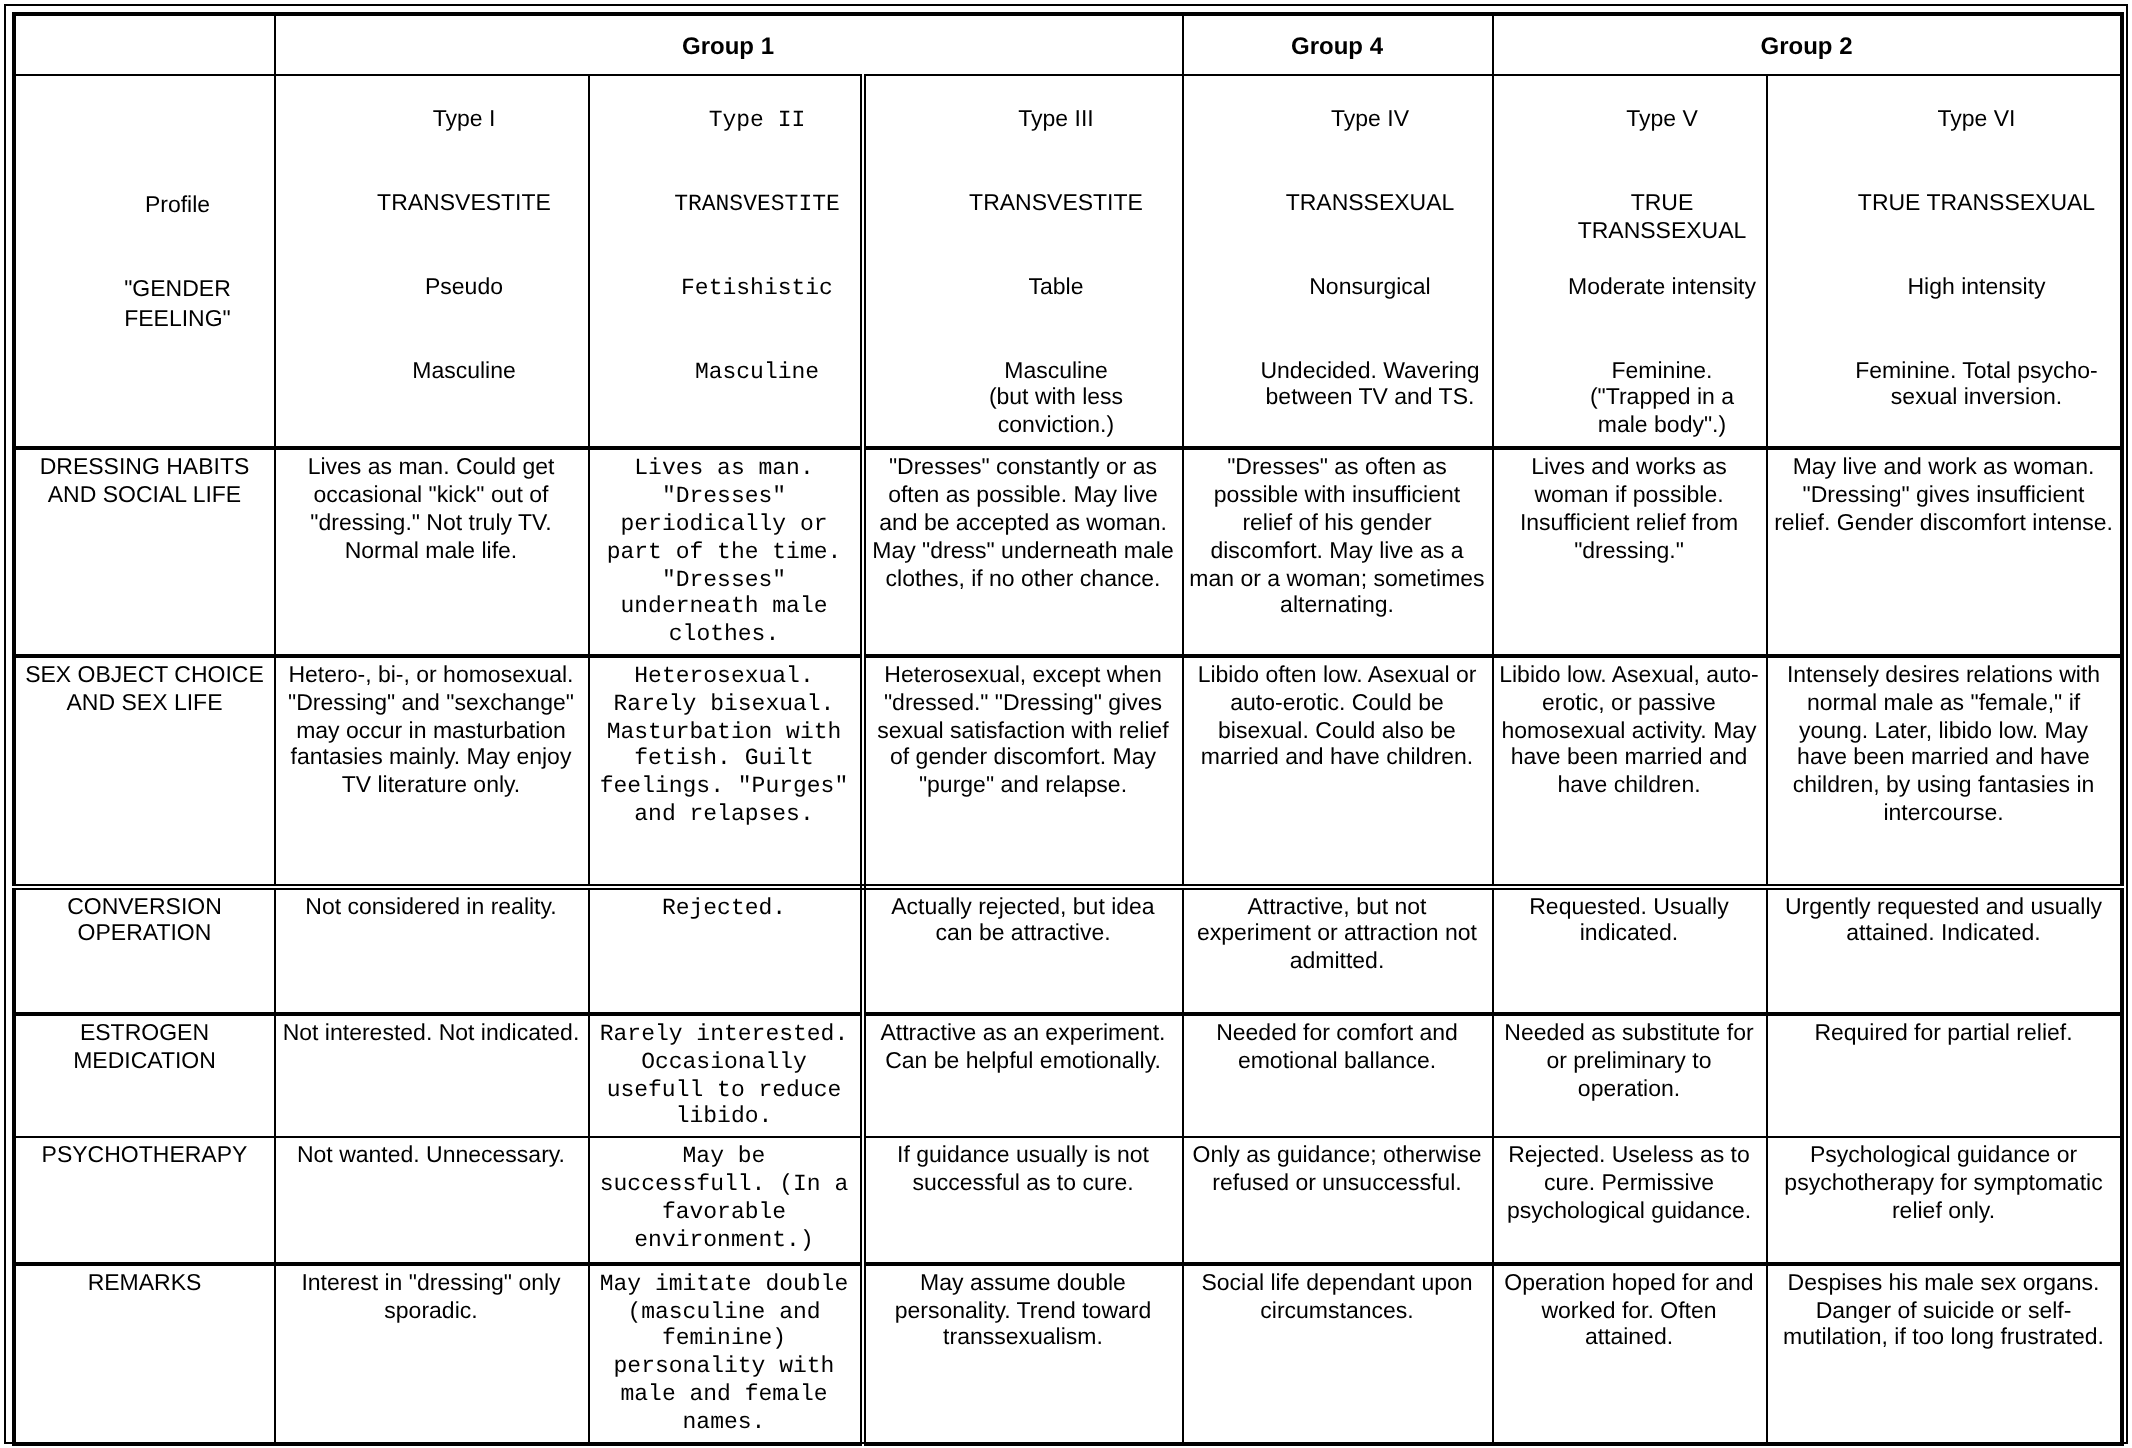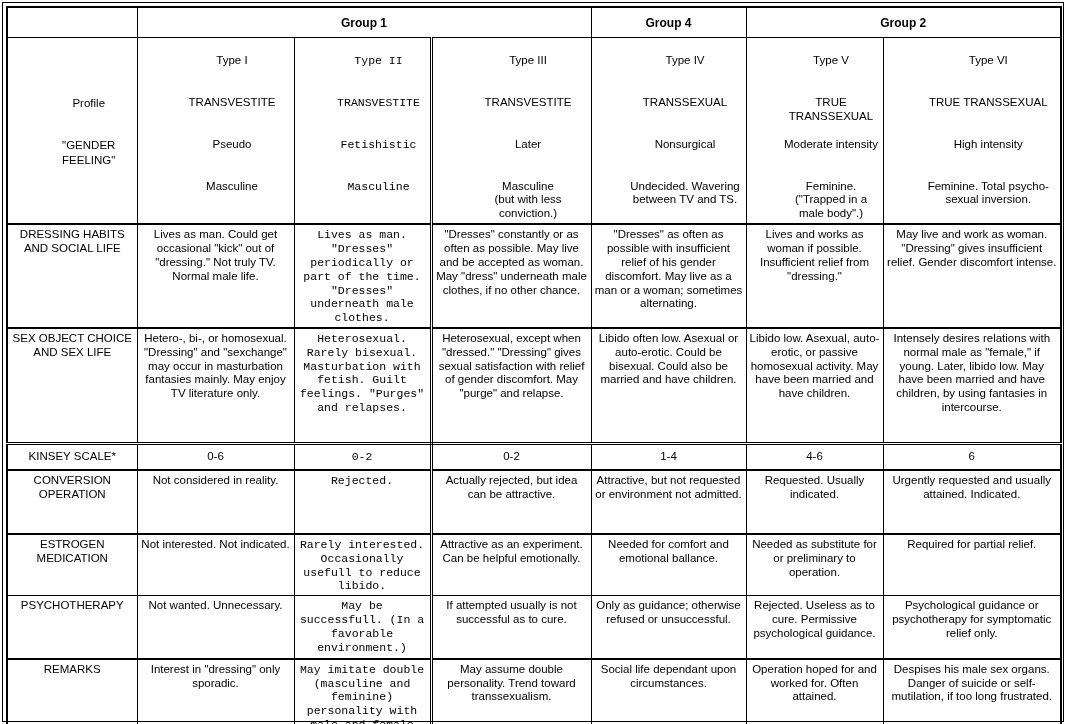--- a/index.html
+++ b/index.html
@@ -88,21 +88,21 @@
       </td>
       <td class="dbl-right">
         <div class="pslot">Type II</div>
         <div class="pslot">TRANSVESTITE</div>
         <div class="pslot">Fetishistic</div>
         <div class="pslot">Masculine</div>
       </td>
       <td>
         <div class="pslot">Type III</div>
         <div class="pslot">TRANSVESTITE</div>
-        <div class="pslot">Later</div>
+        <div class="pslot">Table</div>
         <div class="pslot">Masculine
 (but with less conviction.)</div>
       </td>
       <td>
         <div class="pslot">Type IV</div>
         <div class="pslot">TRANSSEXUAL</div>
         <div class="pslot">Nonsurgical</div>
         <div class="pslot">Undecided. Wavering between TV and TS.</div>
       </td>
       <td>
@@ -132,55 +132,46 @@
     <tr class="r-sexobj" style="height:115px">
       <td>SEX OBJECT CHOICE AND SEX LIFE</td>
       <td>Hetero-, bi-, or homosexual. "Dressing" and "sexchange" may occur in masturbation fantasies mainly. May enjoy TV literature only.</td>
       <td class="dbl-right">Heterosexual. Rarely bisexual. Masturbation with fetish. Guilt feelings. "Purges" and relapses.</td>
       <td>Heterosexual, except when "dressed." "Dressing" gives sexual satisfaction with relief of gender discomfort. May "purge" and relapse.</td>
       <td>Libido often low. Asexual or auto-erotic. Could be bisexual. Could also be married and have children.</td>
       <td>Libido low. Asexual, auto-erotic, or passive homosexual activity. May have been married and have children.</td>
       <td>Intensely desires relations with normal male as "female," if young. Later, libido low. May have been married and have children, by using fantasies in intercourse.</td>
     </tr>
 
-    <tr class="r-kinsey" style="height:27px">
-      <td>KINSEY SCALE*</td>
-      <td>0-6</td>
-      <td class="dbl-right">0-2</td>
-      <td>0-2</td>
-      <td>1-4</td>
-      <td>4-6</td>
-      <td>6</td>
-    </tr>
 
     <tr class="r-conversion" style="height:64px">
       <td>CONVERSION OPERATION</td>
       <td>Not considered in reality.</td>
       <td class="dbl-right">Rejected.</td>
       <td>Actually rejected, but idea can be attractive.</td>
-      <td>Attractive, but not requested or environment not admitted.</td>
+      <td>Attractive, but not experiment or attraction not admitted.</td>
       <td>Requested. Usually indicated.</td>
       <td>Urgently requested and usually attained. Indicated.</td>
     </tr>
 
     <tr class="r-estrogen" style="height:54px">
       <td>ESTROGEN MEDICATION</td>
       <td>Not interested. Not indicated.</td>
       <td class="dbl-right">Rarely interested. Occasionally usefull to reduce libido.</td>
       <td>Attractive as an experiment. Can be helpful emotionally.</td>
       <td>Needed for comfort and emotional ballance.</td>
       <td>Needed as substitute for or preliminary to operation.</td>
       <td>Required for partial relief.</td>
     </tr>
 
     <tr class="r-psycho" style="height:63px">
       <td>PSYCHOTHERAPY</td>
       <td>Not wanted. Unnecessary.</td>
       <td class="dbl-right">May be successfull. (In a favorable environment.)</td>
-      <td>If attempted usually is not successful as to cure.</td>
+      <td>If guidance usually is not successful as to cure.</td>
       <td>Only as guidance; otherwise refused or unsuccessful.</td>
       <td>Rejected. Useless as to cure. Permissive psychological guidance.</td>
       <td>Psychological guidance or psychotherapy for symptomatic relief only.</td>
     </tr>
 
     <tr class="r-remarks" style="height:80px">
       <td>REMARKS</td>
       <td>Interest in "dressing" only sporadic.</td>
       <td class="dbl-right">May imitate double (masculine and feminine) personality with male and female names.</td>
       <td>May assume double personality. Trend toward transsexualism.</td>

